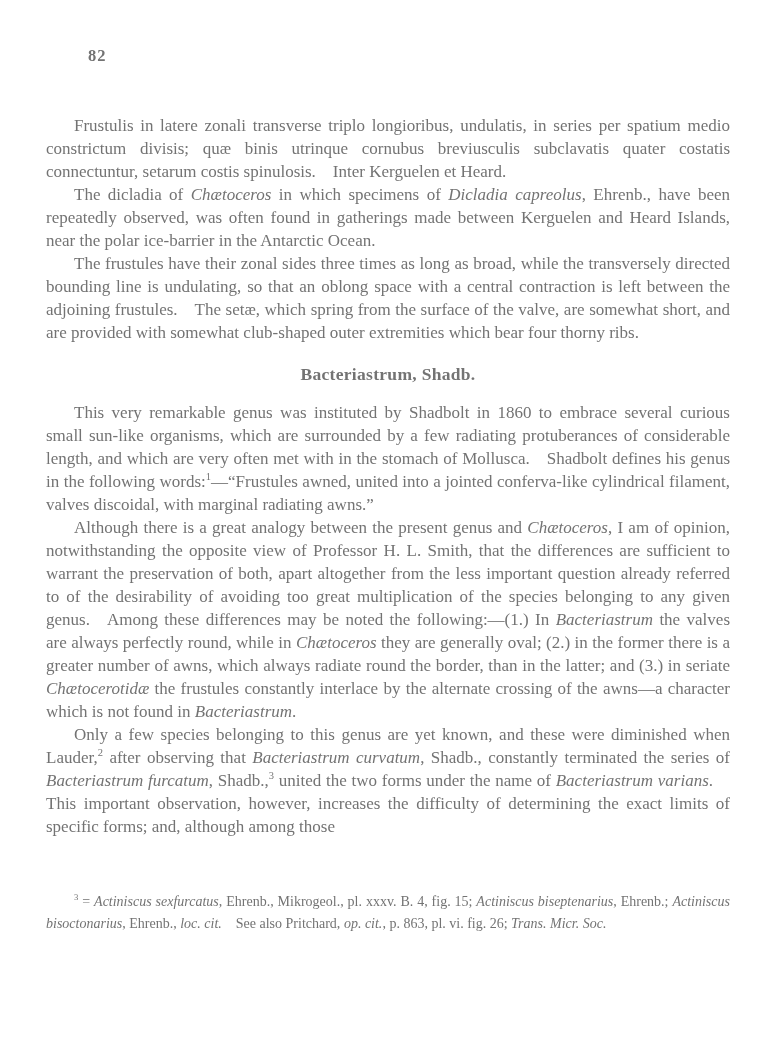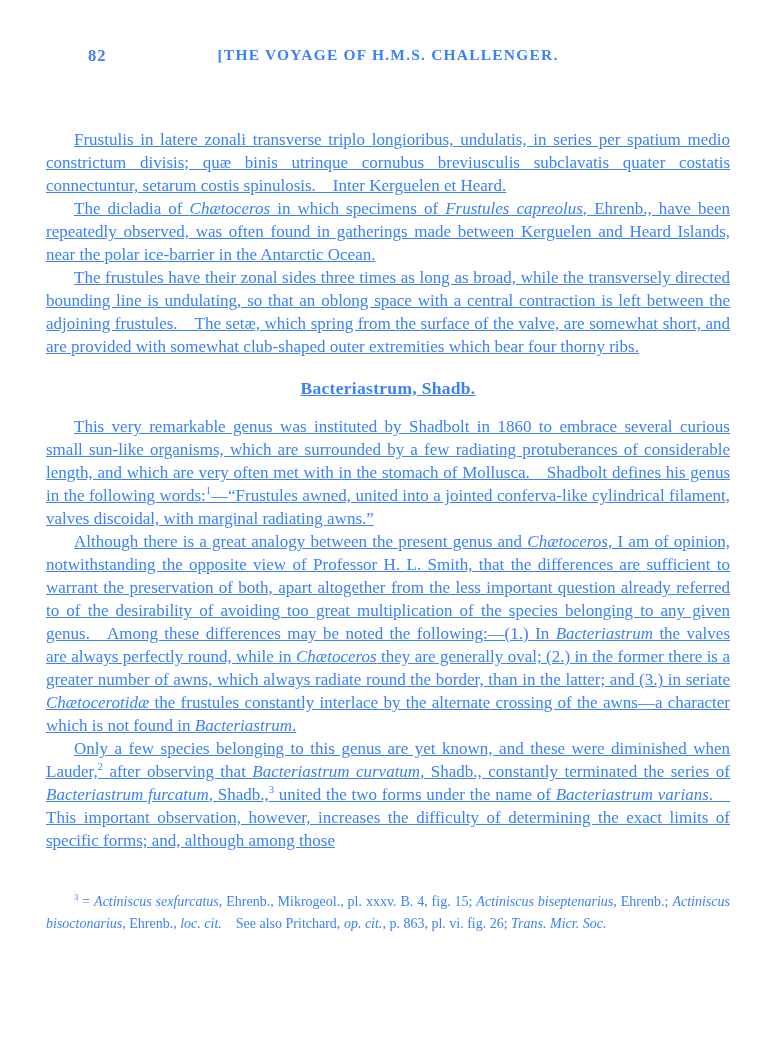--- a/index.html
+++ b/index.html
@@ -51,27 +51,26 @@
   }
   .species-name {
     font-weight: bold;
     letter-spacing: 0.2px;
   }
   .plate-ref {
     margin-left: 16px;
   }
   .body-text {
     position: absolute;
-    top: 128px;
+    top: 114px;
     left: 46px;
     width: 684px;
     font-size: 17px;
     line-height: 23px;
     text-align: justify;
-    text-decoration: underline;
   }
   .body-text p.para {
     margin: 0;
     text-indent: 28px;
   }
   h3.section-heading {
     margin: 19px 0 15px 0;
     text-align: center;
     font-size: 17.5px;
     font-weight: bold;
@@ -93,31 +92,30 @@
     text-align: justify;
   }
   .footnotes p.footnote {
     margin: 0;
     text-indent: 28px;
   }
 </style>
 </head>
 <body>
 
-<div class="page" style="background: rgb(255, 255, 255); color: #3b82f6;">
+<div class="page" style="background: rgb(255, 255, 255); color: #737373;">
 
   <div class="running-head">
     <span class="page-number">82</span>
-    <span class="running-title">[THE VOYAGE OF H.M.S. CHALLENGER.</span>
   </div>
 
 
   <div class="body-text">
       <p class="para"><span>Frustulis in latere zonali transverse triplo longioribus, undulatis, in series per spatium medio constrictum divisis; quæ binis utrinque cornubus breviusculis subclavatis quater costatis connectuntur, setarum costis spinulosis. Inter Kerguelen et Heard.</span></p>
-      <p class="para"><span>The dicladia of </span><span class="it">Chætoceros</span><span> in which specimens of </span><span class="it">Frustules capreolus</span><span>, Ehrenb., have been repeatedly observed, was often found in gatherings made between Kerguelen and Heard Islands, near the polar ice-barrier in the Antarctic Ocean.</span></p>
+      <p class="para"><span>The dicladia of </span><span class="it">Chætoceros</span><span> in which specimens of </span><span class="it">Dicladia capreolus</span><span>, Ehrenb., have been repeatedly observed, was often found in gatherings made between Kerguelen and Heard Islands, near the polar ice-barrier in the Antarctic Ocean.</span></p>
       <p class="para"><span>The frustules have their zonal sides three times as long as broad, while the transversely directed bounding line is undulating, so that an oblong space with a central contraction is left between the adjoining frustules. The setæ, which spring from the surface of the valve, are somewhat short, and are provided with somewhat club-shaped outer extremities which bear four thorny ribs.</span></p>
       <h3 class="section-heading">Bacteriastrum, Shadb.</h3>
       <p class="para"><span>This very remarkable genus was instituted by Shadbolt in 1860 to embrace several curious small sun-like organisms, which are surrounded by a few radiating protuberances of considerable length, and which are very often met with in the stomach of Mollusca. Shadbolt defines his genus in the following words:</span><sup class="fnmark">1</sup><span>—“Frustules awned, united into a jointed conferva-like cylindrical filament, valves discoidal, with marginal radiating awns.”</span></p>
       <p class="para"><span>Although there is a great analogy between the present genus and </span><span class="it">Chætoceros</span><span>, I am of opinion, notwithstanding the opposite view of Professor H. L. Smith, that the differences are sufficient to warrant the preservation of both, apart altogether from the less important question already referred to of the desirability of avoiding too great multiplication of the species belonging to any given genus. Among these differences may be noted the following:—(1.) In </span><span class="it">Bacteriastrum</span><span> the valves are always perfectly round, while in </span><span class="it">Chætoceros</span><span> they are generally oval; (2.) in the former there is a greater number of awns, which always radiate round the border, than in the latter; and (3.) in seriate </span><span class="it">Chætocerotidæ</span><span> the frustules constantly interlace by the alternate crossing of the awns—a character which is not found in </span><span class="it">Bacteriastrum</span><span>.</span></p>
       <p class="para"><span>Only a few species belonging to this genus are yet known, and these were diminished when Lauder,</span><sup class="fnmark">2</sup><span> after observing that </span><span class="it">Bacteriastrum curvatum</span><span>, Shadb., constantly terminated the series of </span><span class="it">Bacteriastrum furcatum</span><span>, Shadb.,</span><sup class="fnmark">3</sup><span> united the two forms under the name of </span><span class="it">Bacteriastrum varians</span><span>. This important observation, however, increases the difficulty of determining the exact limits of specific forms; and, although among those</span></p>
     </div>
 
   <div class="footnotes">
       <p class="footnote"><sup class="fnmark">3</sup><span> = </span><span class="it">Actiniscus sexfurcatus</span><span>, Ehrenb., Mikrogeol., pl. xxxv. B. 4, fig. 15; </span><span class="it">Actiniscus biseptenarius</span><span>, Ehrenb.; </span><span class="it">Actiniscus bisoctonarius</span><span>, Ehrenb., </span><span class="it">loc. cit.</span><span> See also Pritchard, </span><span class="it">op. cit.</span><span>, p. 863, pl. vi. fig. 26; </span><span class="it">Trans. Micr. Soc.</span></p>
     </div>

